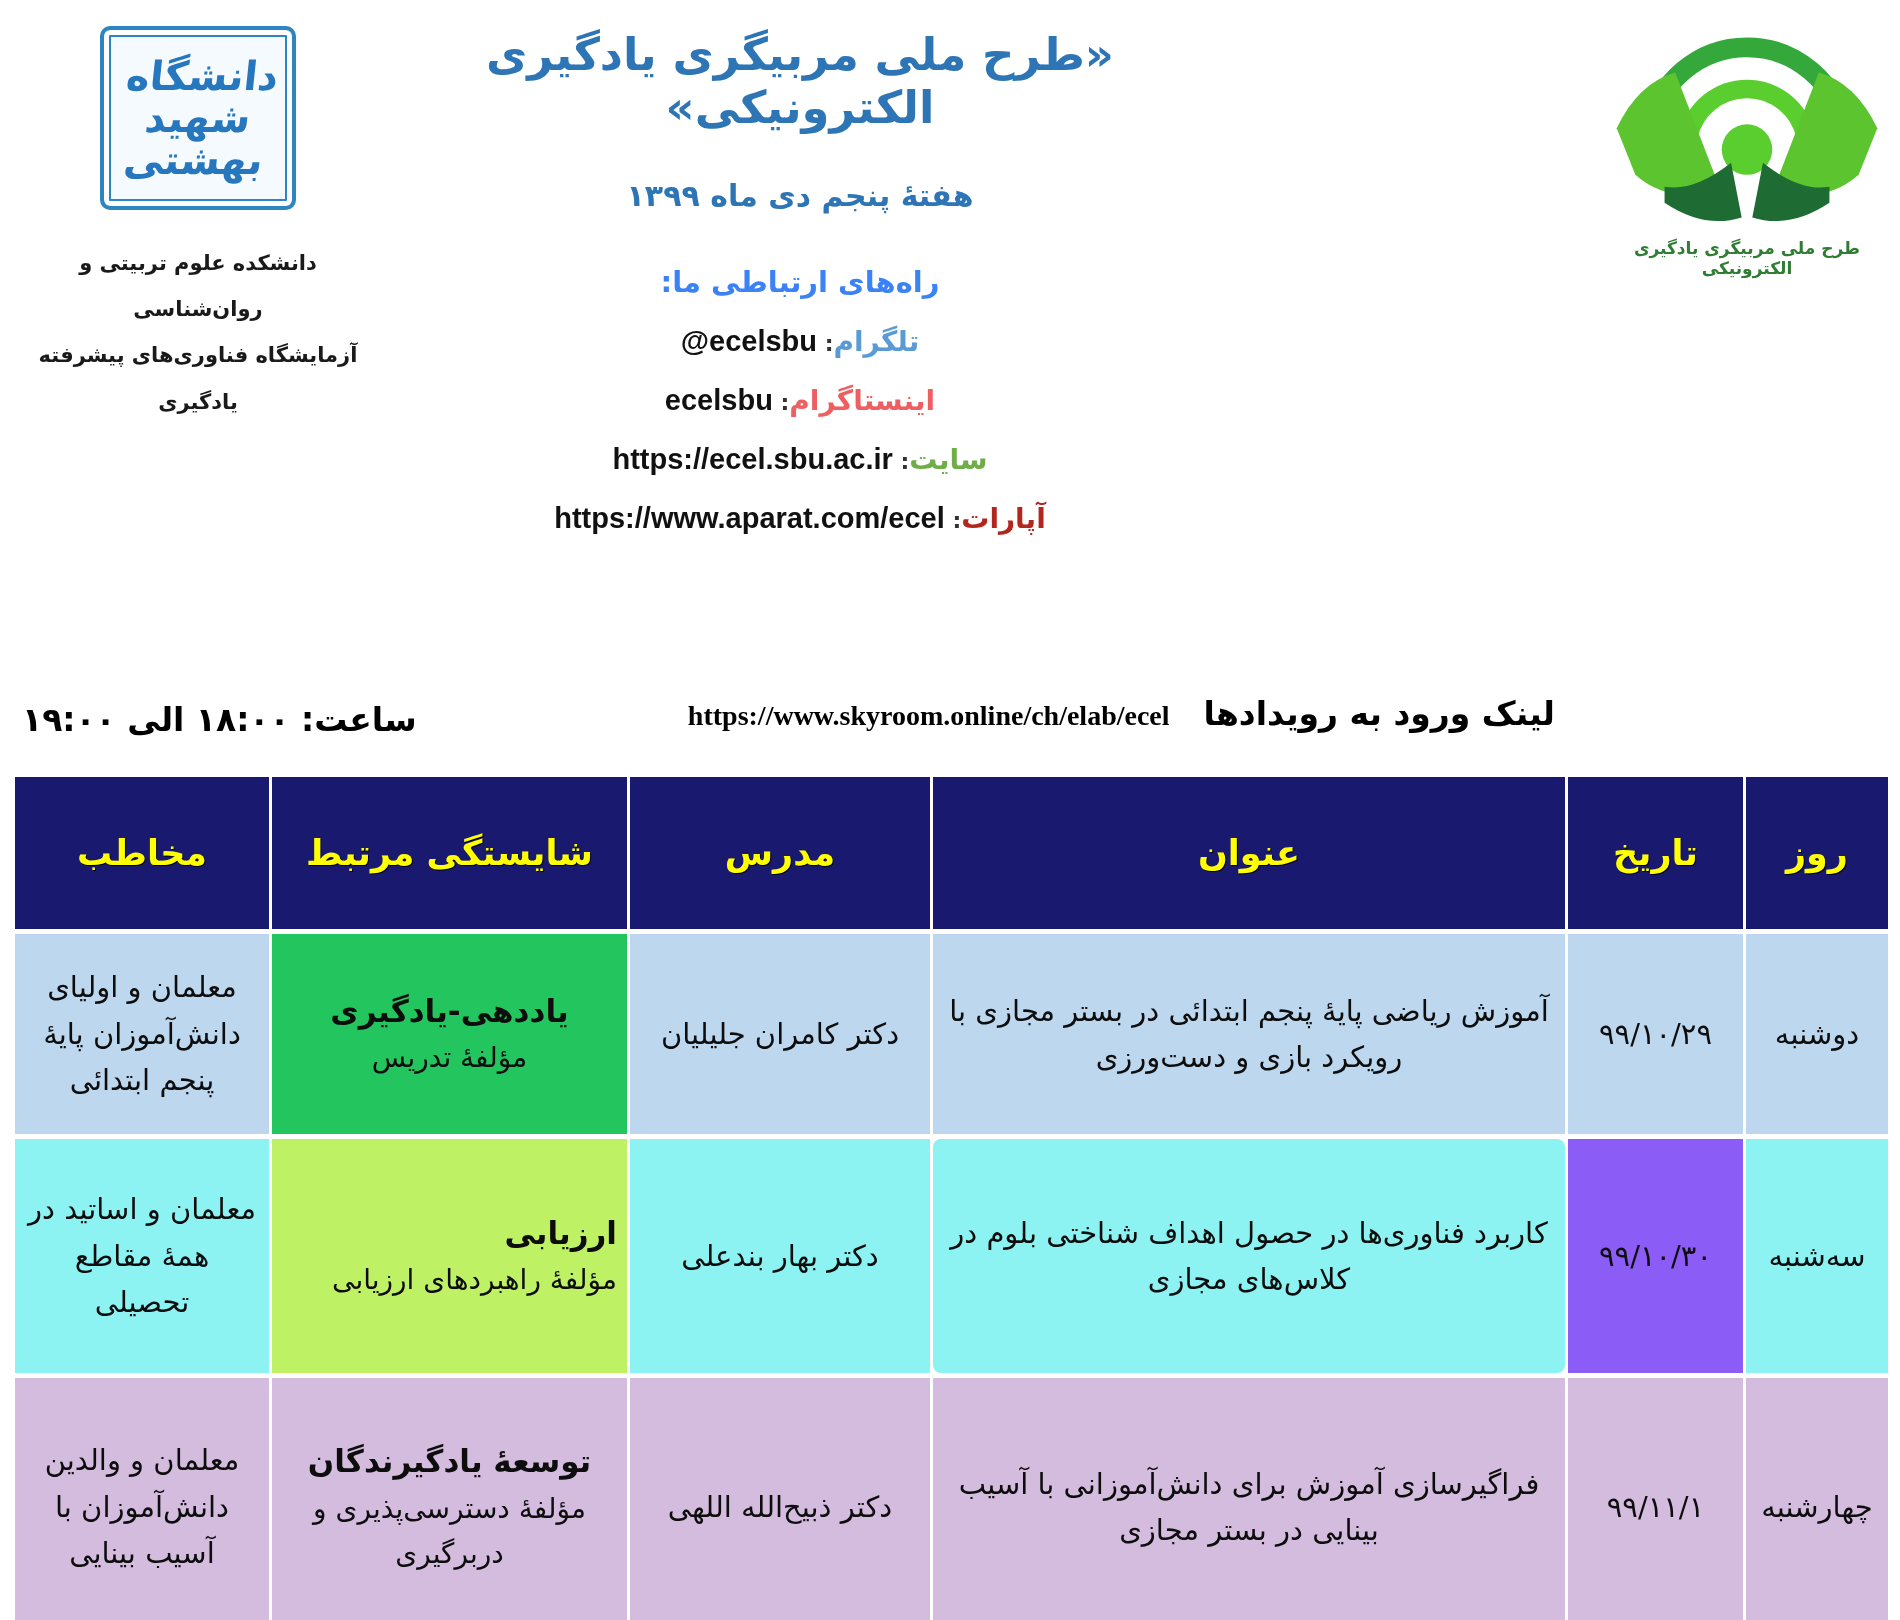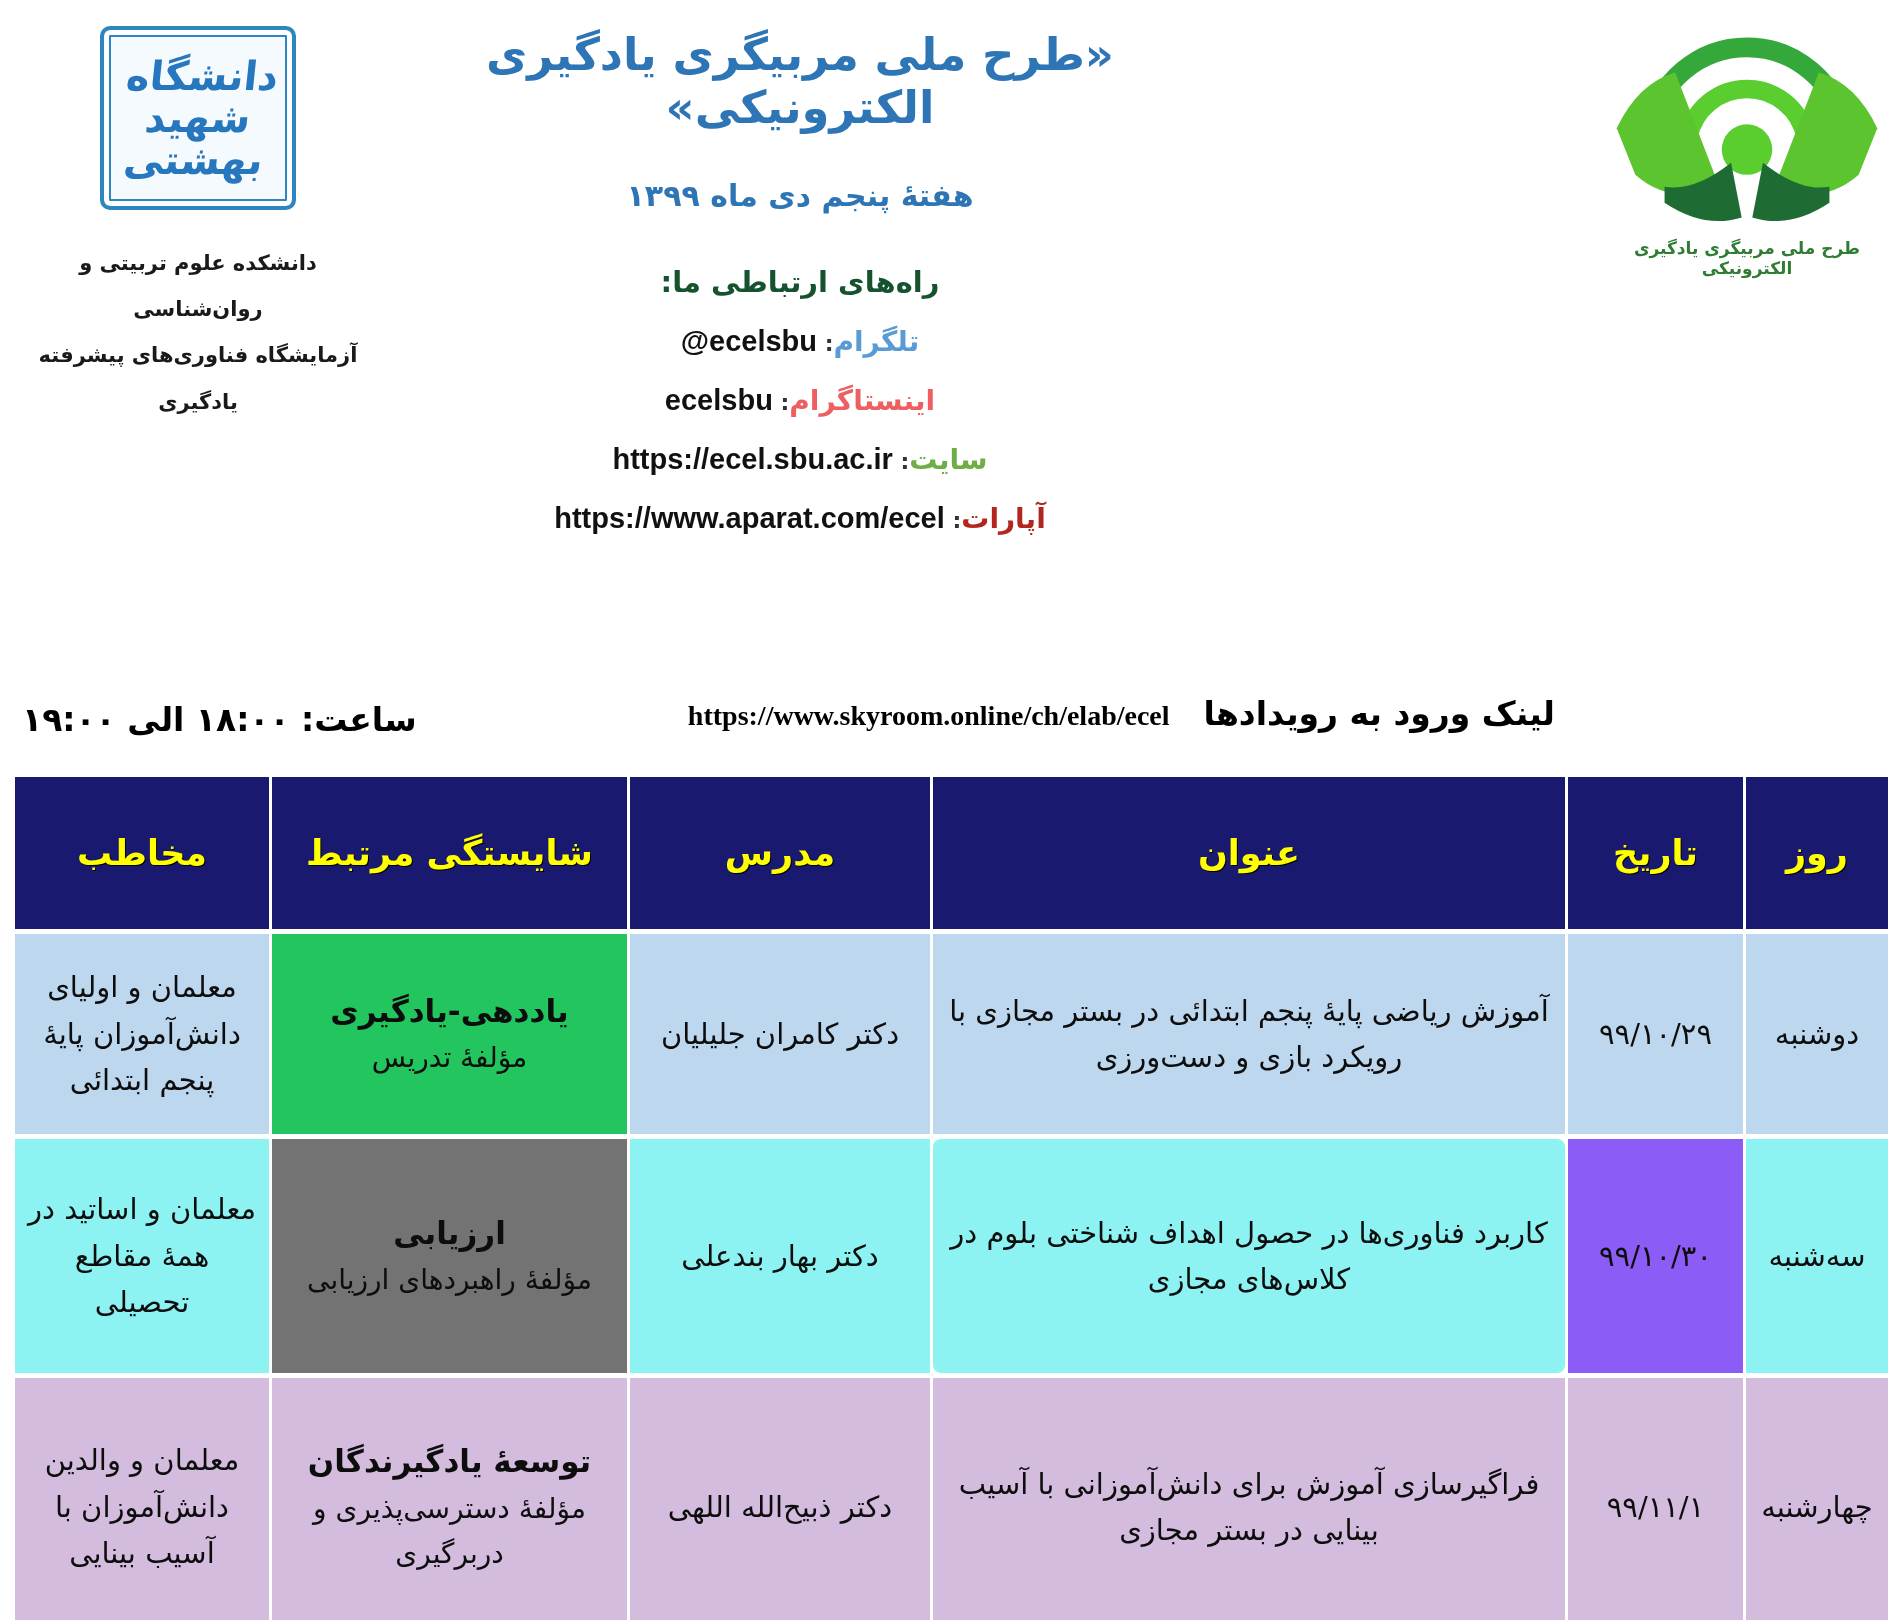--- a/index.html
+++ b/index.html
@@ -15,21 +15,21 @@
     display:flex;align-items:center;justify-content:center;background:#f4fafd;
     box-shadow:inset 0 0 0 5px #ffffff, inset 0 0 0 7px #2E86C1;
   }
   .seal-text{color:#2777BE;font-weight:bold;line-height:1.05;font-size:40px;transform:skewX(-6deg);}
   .seal-text div{margin:0;}
   .uni-caption{margin-top:30px;font-weight:bold;font-size:21px;color:#1a1a1a;line-height:2.2;direction:rtl;}
   .title-block{position:absolute;left:370px;top:28px;width:860px;text-align:center;direction:rtl;}
   .main-title{color:#2E75B6;font-weight:bold;font-size:45px;}
   .sub-title{color:#2E75B6;font-weight:bold;font-size:30px;margin-top:44px;}
   .contact{margin-top:52px;}
-  .c-heading{color:#14532d;font-weight:bold;font-size:29px;margin-bottom:26px;}
+  .c-heading{color:#3b82f6;font-weight:bold;font-size:29px;margin-bottom:26px;}
   .c-line{direction:rtl;font-size:28px;margin-bottom:26px;}
   .c-label{font-weight:bold;}
   .c-colon{color:#333333;font-weight:bold;font-size:22px;}
   .c-value{font-family:"Liberation Sans","DejaVu Sans",sans-serif;font-weight:bold;color:#111111;font-size:29px;}
   .program-block{position:absolute;right:8px;top:6px;width:290px;text-align:center;}
   .program-caption{color:#2E7D32;font-weight:bold;font-size:17px;margin-top:2px;direction:rtl;}
   
   .link-bar{position:absolute;left:0;top:692px;width:1900px;height:78px;}
   .time-label{position:absolute;left:22px;top:8px;font-weight:bold;font-size:33px;color:#000;direction:rtl;}
   .events{position:absolute;right:345px;top:2px;direction:rtl;display:flex;align-items:baseline;gap:34px;}
@@ -152,21 +152,21 @@
         <div class="comp-b">یاددهی-یادگیری</div>
         <div class="comp-s">مؤلفهٔ تدریس</div>
       </td>
       <td style="background-color: rgb(189, 215, 238);">معلمان و اولیای دانش‌آموزان پایهٔ پنجم ابتدائی</td>
     </tr>
     <tr class="row2">
       <td style="background-color: rgb(141, 242, 242);">سه‌شنبه</td>
       <td style="background-color: #8b5cf6;">۹۹/۱۰/۳۰</td>
       <td style="background-color: rgb(141, 242, 242); border-radius: 8px;">کاربرد فناوری‌ها در حصول اهداف شناختی بلوم در کلاس‌های مجازی</td>
       <td style="background-color: rgb(141, 242, 242);">دکتر بهار بندعلی</td>
-      <td style="background-color: #737373;">
+      <td style="background-color: #bef264; text-align: right;">
         <div class="comp-b">ارزیابی</div>
         <div class="comp-s">مؤلفهٔ راهبردهای ارزیابی</div>
       </td>
       <td style="background-color: rgb(141, 242, 242);">معلمان و اساتید در همهٔ مقاطع تحصیلی</td>
     </tr>
     <tr class="row3">
       <td style="background-color: rgb(212, 188, 222);">چهارشنبه</td>
       <td style="background-color: rgb(212, 188, 222);">۹۹/۱۱/۱</td>
       <td style="background-color: rgb(212, 188, 222);">فراگیرسازی آموزش برای دانش‌آموزانی با آسیب بینایی در بستر مجازی</td>
       <td style="background-color: rgb(212, 188, 222);">دکتر ذبیح‌الله اللهی</td>

